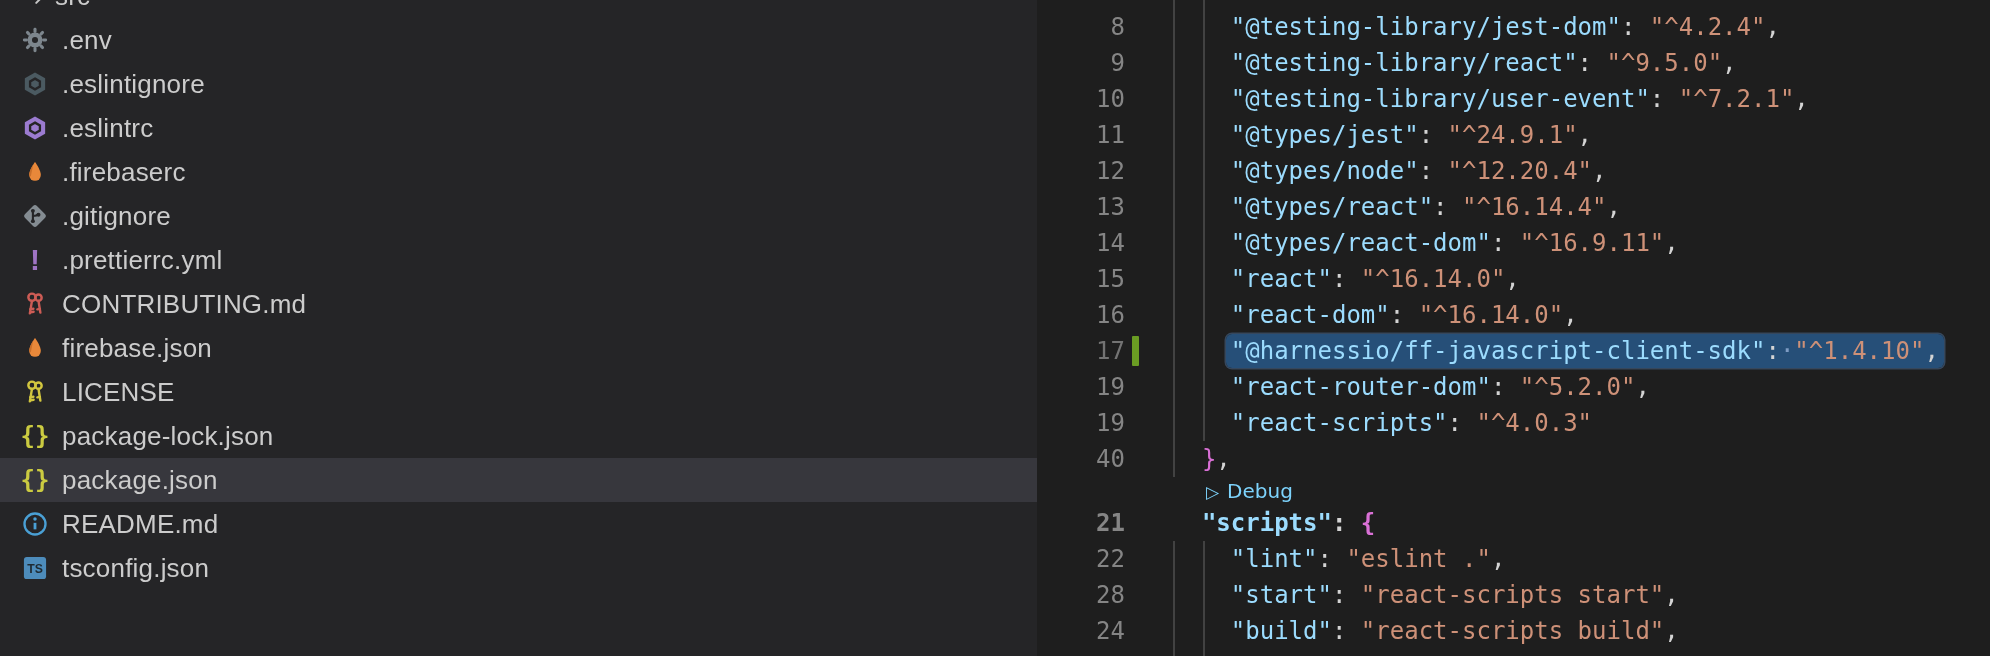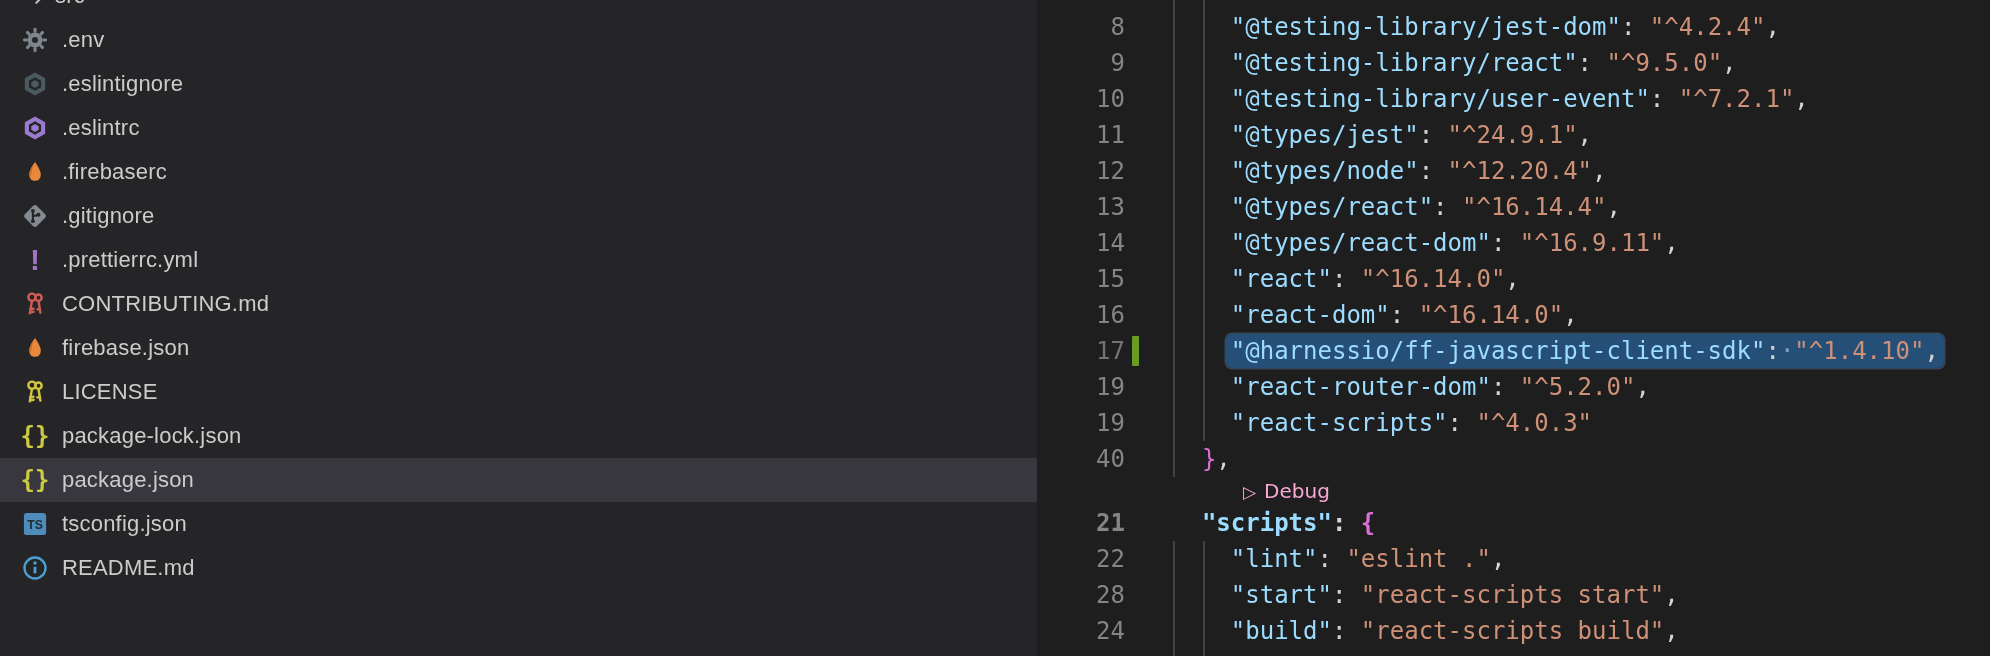--- a/index.html
+++ b/index.html
@@ -5,21 +5,21 @@
   * { margin:0; padding:0; box-sizing:border-box; }
   html,body { width:1990px; height:656px; overflow:hidden; background:#1e1e1e; }
   .app { position:relative; width:1990px; height:656px; font-family:"Liberation Sans", sans-serif; }
 
   
   .sidebar { position:absolute; left:0; top:0; width:1037px; height:656px; background:#252527; overflow:hidden; }
   .tree { position:absolute; left:0; top:-26px; width:100%; }
   .row { position:relative; height:44px; width:100%; display:flex; align-items:center; cursor:pointer; }
   .row.selected { background:#37373d; }
   .row .icon-cell { position:absolute; left:21px; width:28px; height:28px; display:flex; align-items:center; justify-content:center; }
-  .row .label { position:absolute; left:62px; font-size:22px; color:#cccccc; letter-spacing:0.2px; white-space:nowrap; }
+  .row .label { position:absolute; left:62px; font-size:26px; color:#cccccc; letter-spacing:0.2px; white-space:nowrap; }
   .row.folder .chev { position:absolute; left:28px; width:22px; height:22px; }
   .row.folder .label { left:55px; }
   .glyph-txt { font-weight:bold; line-height:1; }
 
   
   .editor { position:absolute; left:1037px; top:0; width:953px; height:656px; background:#1e1e1e;
             font-family:"DejaVu Sans Mono", monospace; }
   .guide { position:absolute; width:2px; background:#424242; }
   .cline { position:absolute; left:0; width:100%; height:36px; line-height:36px; }
   .lnum { position:absolute; left:0; top:0; width:88px; text-align:right; font-size:24px; color:#858585; cursor:pointer; }
@@ -27,21 +27,21 @@
   .gitbar { position:absolute; left:95px; top:3px; width:7px; height:30px; background:#6a9c23; border-radius:1px; cursor:pointer; }
   .codetext { position:absolute; left:136px; top:0; white-space:pre; font-size:24px; color:#d4d4d4; cursor:text; }
   .tk-key { color:#9cdcfe; }
   .tk-str { color:#ce9178; }
   .tk-punc { color:#d4d4d4; }
   .tk-brace { color:#da70d6; }
   .tk-ws { color:#7e9cc4; }
   .sel { background:#264f78; border-radius:6px; padding:3px 5px; margin:0 -5px;
          box-shadow:0 0 0 1.5px rgba(100,150,210,0.35); }
   .codelens { position:absolute; height:28px; line-height:28px; font-family:"DejaVu Sans", sans-serif;
-              font-size:20px; color:#f9a8d4; cursor:pointer; white-space:nowrap;margin-left:37px; }
+              font-size:20px; color:#7dd3fc; cursor:pointer; white-space:nowrap; }
   .codelens .tri { font-size:17px; margin-right:8px; }
 </style>
 </head>
 <body>
 
 <div class="app">
   <aside class="sidebar">
     <div class="tree" id="tree">
         <div class="row folder">
           <span class="chev"><svg width="22" height="22" viewBox="0 0 24 24">
@@ -161,35 +161,35 @@
         </div>
         <div class="row selected">
           <span class="icon-cell">
             <span class="glyph-txt" style="color:#cbcb41;font-size:24px;font-family:'DejaVu Sans Mono',monospace">{}</span>
           </span>
           <span class="label">package.json</span>
         </div>
         <div class="row">
           <span class="icon-cell">
             <svg width="28" height="28" viewBox="0 0 24 24" xmlns="http://www.w3.org/2000/svg">
-              <rect x="2.5" y="2.5" width="19" height="19" rx="2.5" fill="#4d8cbb"></rect>
-              <text x="12" y="16.4" text-anchor="middle" font-family="Liberation Sans, sans-serif" font-weight="bold" font-size="10.5" fill="#1f2b33">TS</text>
-            </svg>
-          </span>
-          <span class="label">tsconfig.json</span>
-        </div>
-        <div class="row">
-          <span class="icon-cell">
-            <svg width="28" height="28" viewBox="0 0 24 24" xmlns="http://www.w3.org/2000/svg">
               <circle cx="12" cy="12" r="9" fill="none" stroke="#4aa0d5" stroke-width="2"></circle>
               <circle cx="12" cy="7.8" r="1.5" fill="#4aa0d5"></circle>
               <line x1="12" y1="11" x2="12" y2="16.6" stroke="#4aa0d5" stroke-width="2.4"></line>
             </svg>
           </span>
           <span class="label">README.md</span>
+        </div>
+        <div class="row">
+          <span class="icon-cell">
+            <svg width="28" height="28" viewBox="0 0 24 24" xmlns="http://www.w3.org/2000/svg">
+              <rect x="2.5" y="2.5" width="19" height="19" rx="2.5" fill="#4d8cbb"></rect>
+              <text x="12" y="16.4" text-anchor="middle" font-family="Liberation Sans, sans-serif" font-weight="bold" font-size="10.5" fill="#1f2b33">TS</text>
+            </svg>
+          </span>
+          <span class="label">tsconfig.json</span>
         </div>
       </div>
   </aside>
   <main class="editor" id="editor">
       <div class="guide" style="left: 136px; top: 0px; height: 477px;"></div>
       <div class="guide" style="left: 136px; top: 541px; height: 115px;"></div>
       <div class="guide" style="left: 166px; top: 0px; height: 441px;"></div>
       <div class="guide" style="left: 166px; top: 541px; height: 115px;"></div>
       <div class="cline" style="top: 9px;">
         <span class="lnum">8</span>

